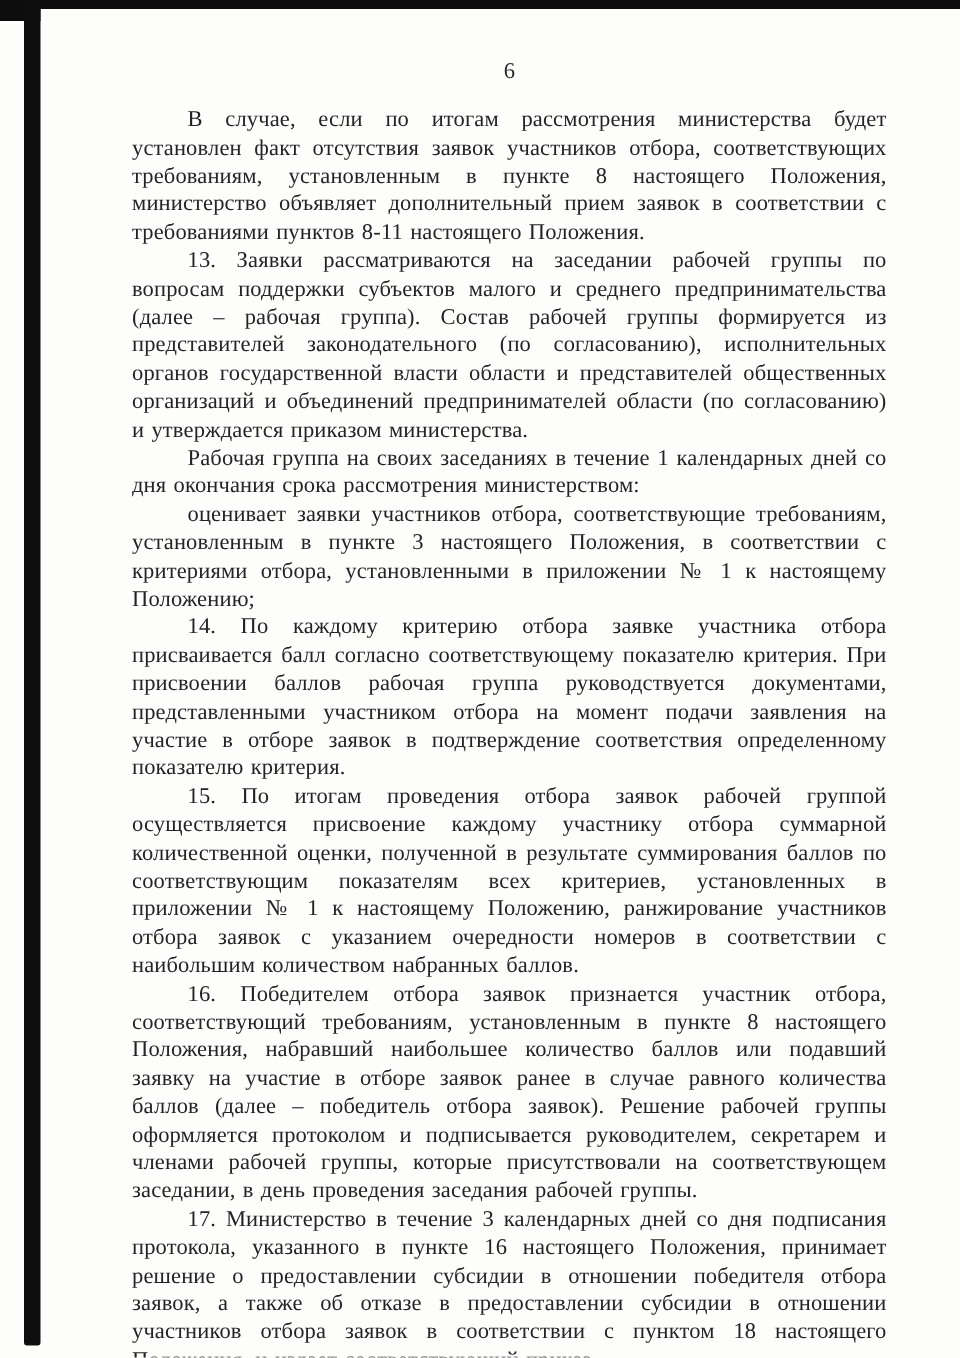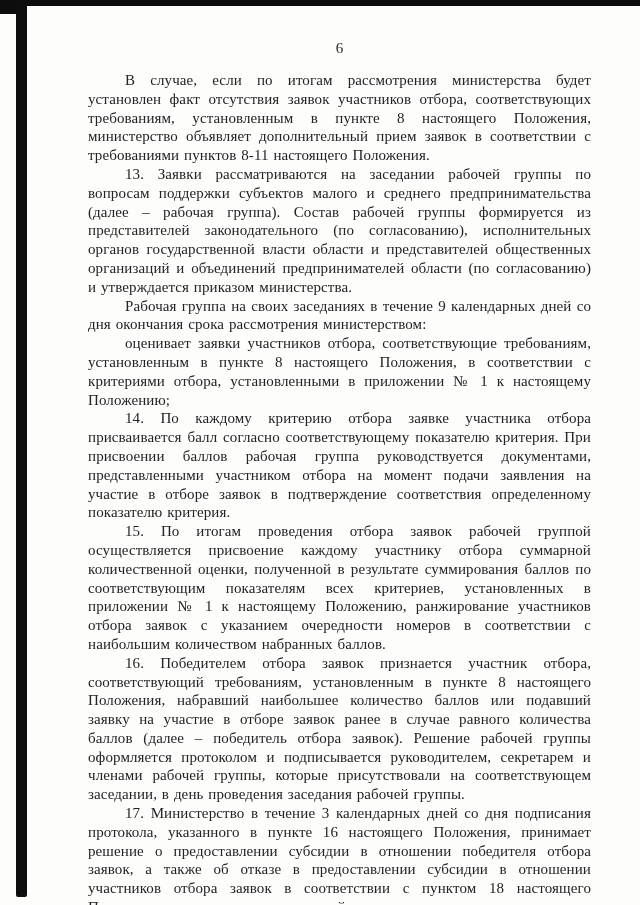--- a/index.html
+++ b/index.html
@@ -68,22 +68,22 @@
   <div class="scan-edge-top"></div>
   <div class="scan-edge-corner"></div>
   <div class="scan-edge-left"></div>
 
   <div class="content">
     <div class="page-number">6</div>
 
     <div class="body-text">
       <p>В случае, если по итогам рассмотрения министерства будет установлен факт отсутствия заявок участников отбора, соответствующих требованиям, установленным в пункте 8 настоящего Положения, министерство объявляет дополнительный прием заявок в соответствии с требованиями пунктов 8-11 настоящего Положения.</p>
       <p>13. Заявки рассматриваются на заседании рабочей группы по вопросам поддержки субъектов малого и среднего предпринимательства (далее – рабочая группа). Состав рабочей группы формируется из представителей законодательного (по согласованию), исполнительных органов государственной власти области и представителей общественных организаций и объединений предпринимателей области (по согласованию) и утверждается приказом министерства.</p>
-      <p>Рабочая группа на своих заседаниях в течение 9 календарных дней со дня окончания срока рассмотрения министерством:</p>
-      <p>оценивает заявки участников отбора, соответствующие требованиям, установленным в пункте 8 настоящего Положения, в соответствии с критериями отбора, установленными в приложении № 1 к настоящему Положению;</p>
+      <p>Рабочая группа на своих заседаниях в течение 1 календарных дней со дня окончания срока рассмотрения министерством:</p>
+      <p>оценивает заявки участников отбора, соответствующие требованиям, установленным в пункте 3 настоящего Положения, в соответствии с критериями отбора, установленными в приложении № 1 к настоящему Положению;</p>
       <p>14. По каждому критерию отбора заявке участника отбора присваивается балл согласно соответствующему показателю критерия. При присвоении баллов рабочая группа руководствуется документами, представленными участником отбора на момент подачи заявления на участие в отборе заявок в подтверждение соответствия определенному показателю критерия.</p>
       <p>15. По итогам проведения отбора заявок рабочей группой осуществляется присвоение каждому участнику отбора суммарной количественной оценки, полученной в результате суммирования баллов по соответствующим показателям всех критериев, установленных в приложении № 1 к настоящему Положению, ранжирование участников отбора заявок с указанием очередности номеров в соответствии с наибольшим количеством набранных баллов.</p>
       <p>16. Победителем отбора заявок признается участник отбора, соответствующий требованиям, установленным в пункте 8 настоящего Положения, набравший наибольшее количество баллов или подавший заявку на участие в отборе заявок ранее в случае равного количества баллов (далее – победитель отбора заявок). Решение рабочей группы оформляется протоколом и подписывается руководителем, секретарем и членами рабочей группы, которые присутствовали на соответствующем заседании, в день проведения заседания рабочей группы.</p>
       <p>17. Министерство в течение 3 календарных дней со дня подписания протокола, указанного в пункте 16 настоящего Положения, принимает решение о предоставлении субсидии в отношении победителя отбора заявок, а также об отказе в предоставлении субсидии в отношении участников отбора заявок в соответствии с пунктом 18 настоящего Положения, и издает соответствующий приказ.</p>
 
     </div>
   </div>
 </div>
 
 </body></html>

